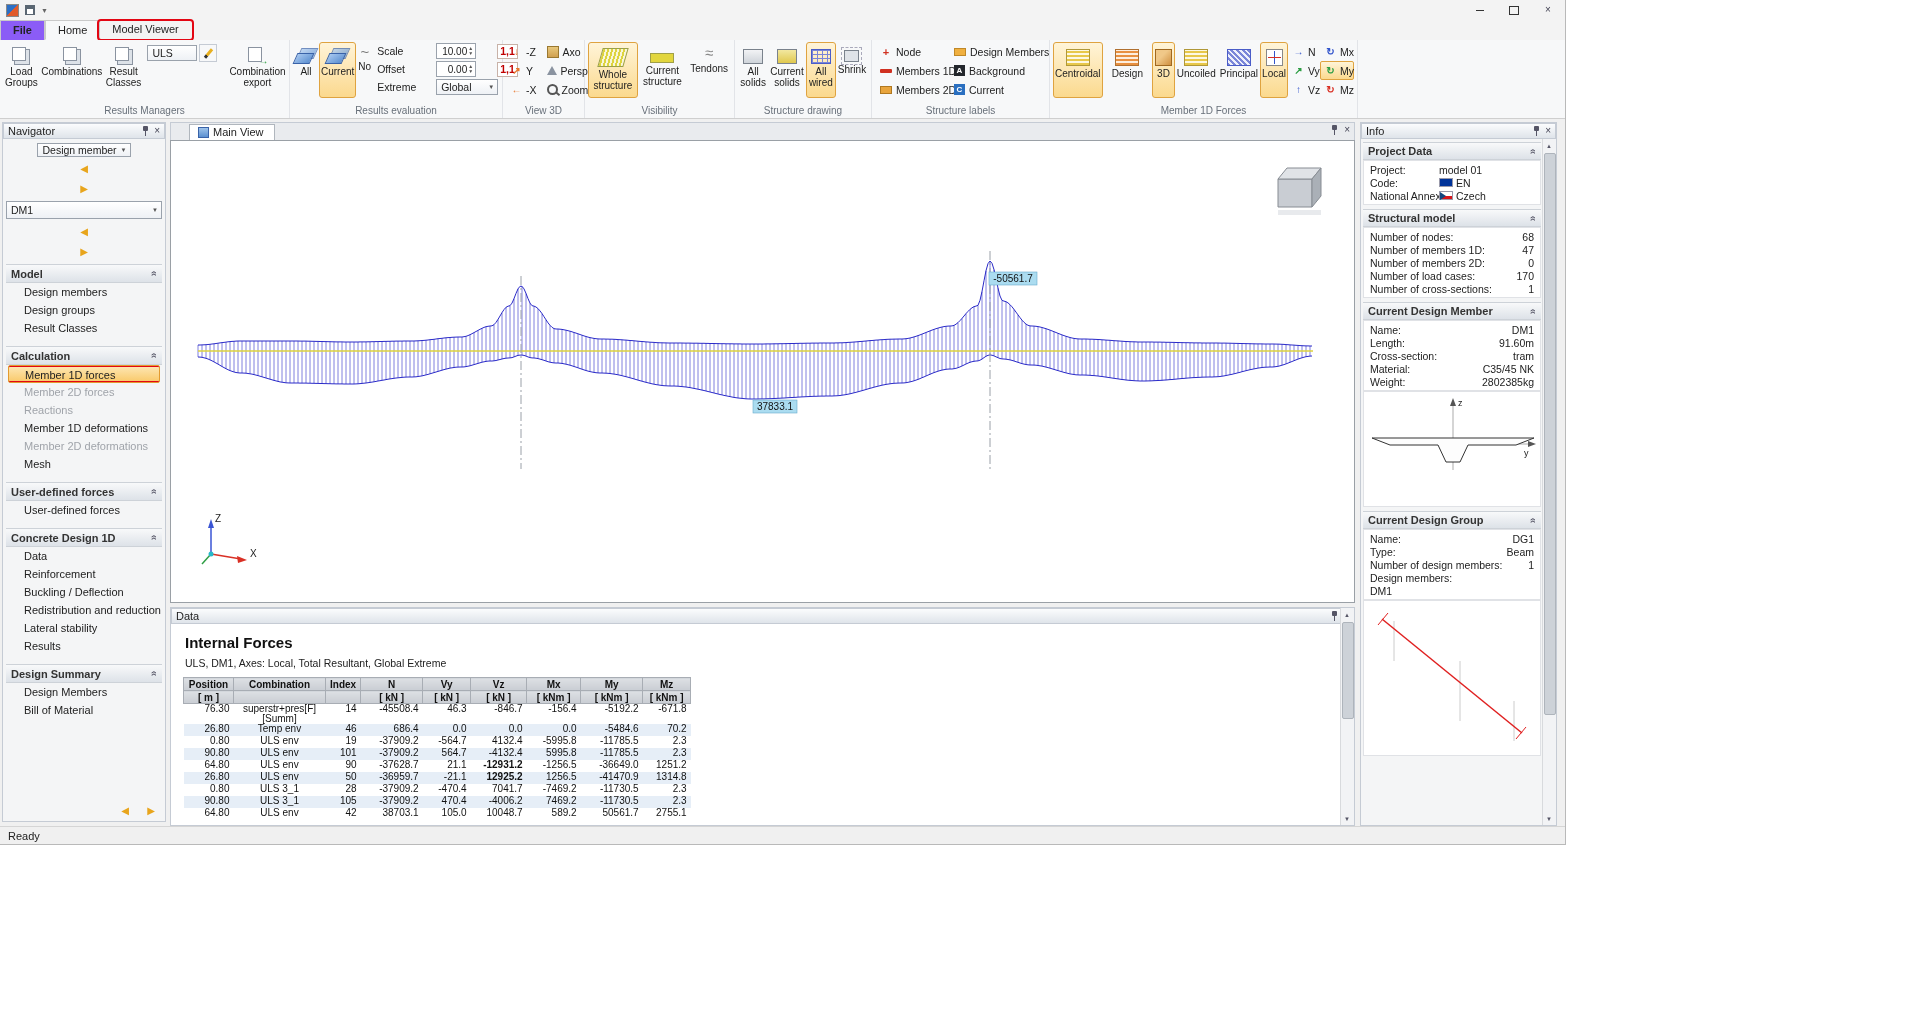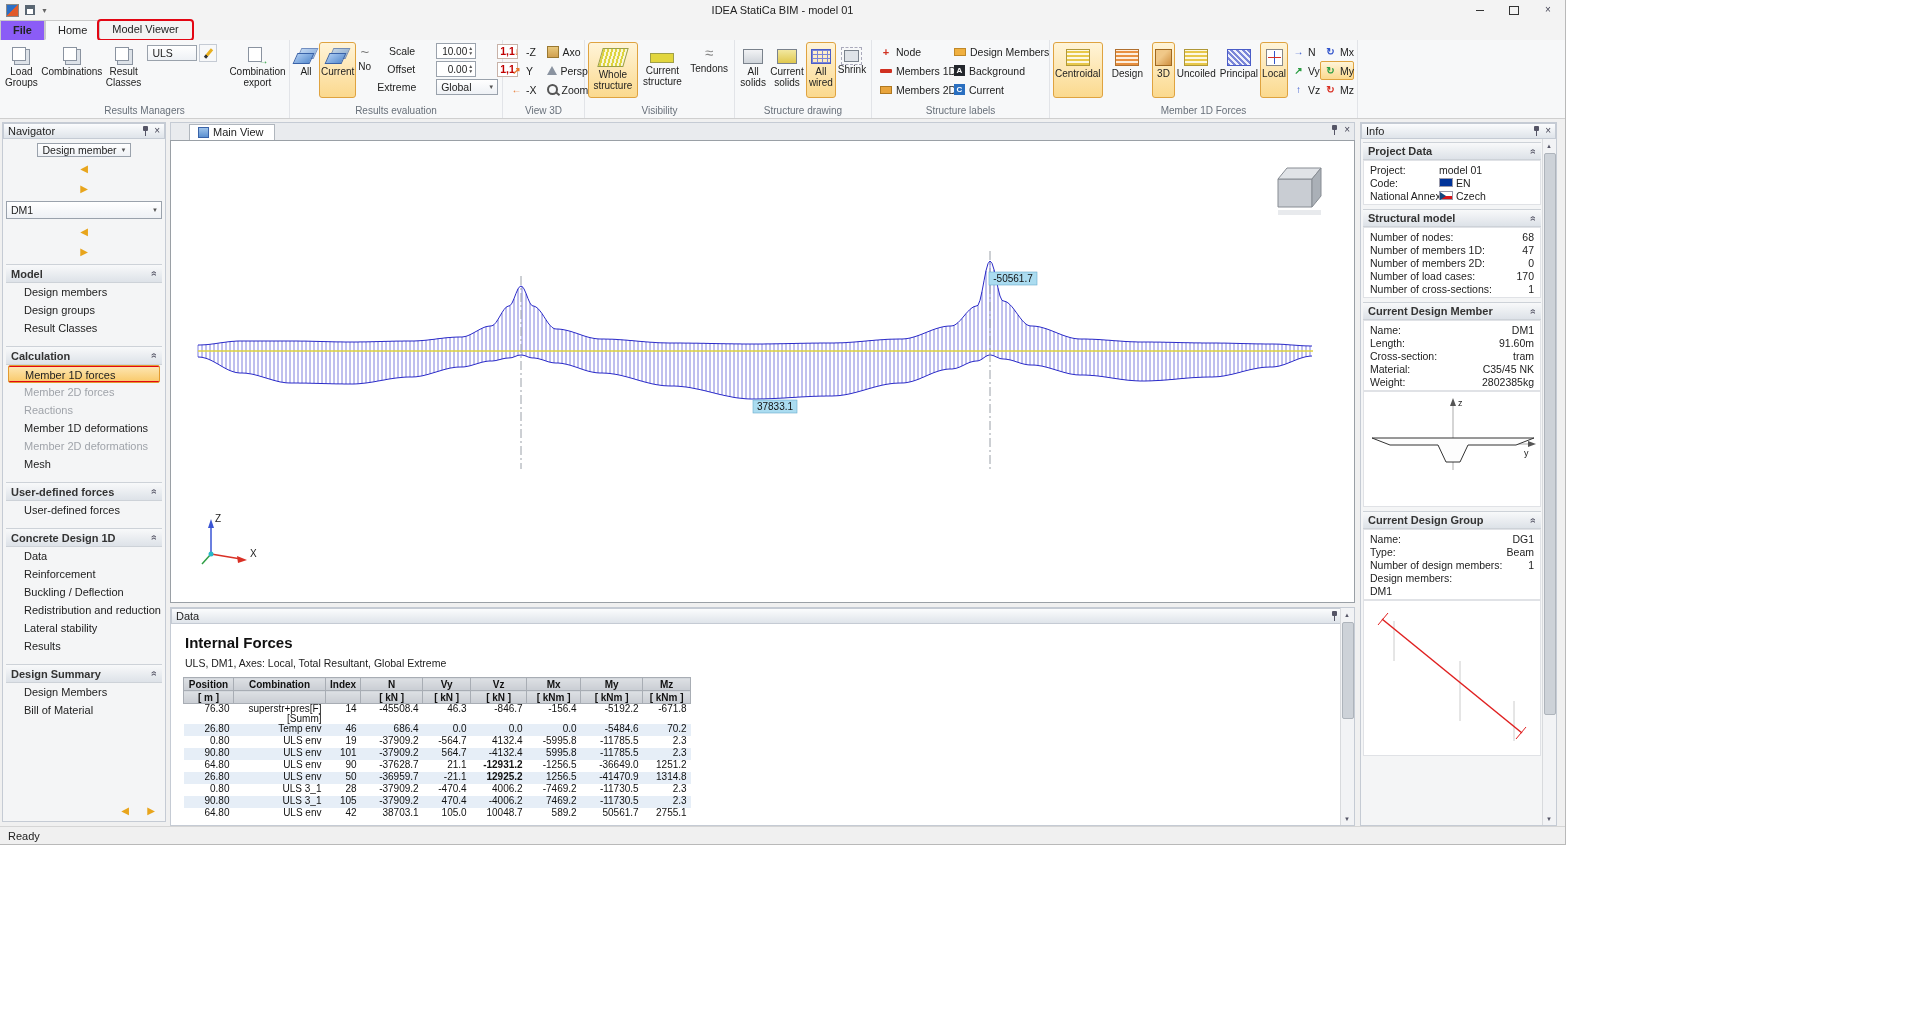--- a/index.html
+++ b/index.html
@@ -27,21 +27,21 @@
   .rgroup{height:100%;border-right:1px solid #e2e4e8;display:flex;flex-direction:column;box-sizing:border-box;}
   .rg-content{flex:1;display:flex;align-items:flex-start;padding:2px 3px 0 3px;}
   .rg-label{height:14px;line-height:13px;text-align:center;font-size:10px;color:#68707a;}
   .bigbtn{display:flex;flex-direction:column;align-items:center;border:1px solid transparent;border-radius:3px;font-size:10px;line-height:1.1;text-align:center;color:#222;padding:2px 1px;height:56px;box-sizing:border-box;}
   .bigbtn.sel{background:linear-gradient(#fff4d8,#fbd98e);border-color:#dfa340;}
   .blabel{margin-top:2px;}
   .vsep{width:1px;background:#e2e4e8;height:58px;margin:1px 4px;}
   .smallrow{display:flex;align-items:center;height:17px;font-size:10.5px;gap:4px;padding:0 4px;border:1px solid transparent;border-radius:2px;white-space:nowrap;color:#222;}
   .smallrow.sel{background:linear-gradient(#fff4d8,#fbd98e);border-color:#dfa340;}
   .rcol{display:flex;flex-direction:column;justify-content:flex-start;}
-  .evalrow{display:flex;align-items:center;height:18px;gap:21px;font-size:10.5px;color:#222;text-align:right;}
+  .evalrow{display:flex;align-items:center;height:18px;gap:21px;font-size:10.5px;color:#222;}
   .evlab{width:38px;}
   .spin{width:36px;height:14px;border:1px solid #9aa2ac;background:#fff;font-size:10px;display:flex;align-items:center;justify-content:flex-end;padding-right:2px;position:relative;}
   .spin-ar{display:flex;flex-direction:column;margin-left:1px;}
   .spin-ar span{font-size:5px;line-height:5px;color:#555;}
   .redflag{color:#c00000;font-weight:bold;font-size:10.5px;border:1px solid #c8b2a8;background:#fff;padding:0 2px;line-height:13px;}
   .combo{height:16px;border:1px solid #9aa2ac;background:linear-gradient(#fff,#eef1f5);font-size:10.5px;display:flex;align-items:center;justify-content:space-between;padding:0 3px 0 4px;box-sizing:border-box;color:#222;}
   .dd{font-size:6px;color:#555;margin-left:4px;}
   
   .ic{display:block;}
   .ic-layers{position:relative;width:18px;height:17px;margin:2px auto 0;}
@@ -113,21 +113,21 @@
   .vt-icons{position:absolute;right:4px;top:2px;display:flex;gap:6px;}
   .canvas{height:463px;background:#fff;border:1px solid #9aa0a6;position:relative;box-sizing:border-box;}
   
   .datapanel{margin-top:4px;height:219px;position:relative;background:#fff;border:1px solid #c5cbd4;box-sizing:border-box;}
   .dp-content{position:relative;height:203px;overflow:hidden;padding:6px 20px 0 12px;box-sizing:border-box;}
   .dp-heading{font-size:15px;font-weight:bold;color:#111;margin:4px 0 6px 2px;}
   .dp-sub{font-size:10.5px;color:#222;margin:0 0 8px 2px;}
   table.ift{border-collapse:collapse;table-layout:fixed;font-size:10px;color:#111;}
   table.ift th{background:linear-gradient(#dde0e4,#c9cdd3);border:1px solid #a8adb4;font-weight:bold;padding:0 4px;height:12px;text-align:center;white-space:nowrap;}
   table.ift td{padding:0 4px;height:12px;text-align:right;white-space:pre-line;line-height:10px;vertical-align:top;}
-  table.ift td.cl{text-align:right;}
+  table.ift td.cl{text-align:center;}
   table.ift tr.even td{background:#e6eef7;}
   .vscroll{position:absolute;right:0;top:0;bottom:0;width:13px;background:#f2f3f5;border-left:1px solid #d8dadd;}
   .sb{position:absolute;left:0;width:12px;height:13px;display:flex;align-items:center;justify-content:center;font-size:6px;color:#556;}
   .sb.up{top:0;} .sb.dn{bottom:0;}
   .sthumb{position:absolute;left:1px;width:10px;background:#cdd2d8;border:1px solid #aeb4bb;border-radius:2px;}
   
   .info{position:absolute;left:1360px;top:122px;width:197px;height:704px;background:#f4f5f6;border:1px solid #c5cbd4;box-sizing:border-box;}
   .info-body{position:absolute;top:16px;bottom:0;left:0;right:13px;padding:3px 2px;overflow:hidden;}
   .info-sec-header{height:16px;background:linear-gradient(#f8f9fa,#dde2e8);border-top:1px solid #cdd2d8;border-bottom:1px solid #cdd2d8;font-size:11px;font-weight:bold;color:#333;display:flex;align-items:center;justify-content:space-between;padding:0 5px;margin-top:4px;}
   .info-box{background:#fff;border:1px solid #e0e2e6;padding:2px 3px;}
@@ -148,21 +148,20 @@
 <body>
 
 <div class="app">
 
   <div class="titlebar">
     <div class="qa-icons">
       <span class="app-ic"></span>
       <span class="save-ic"></span>
       <span class="qa-dd">▼</span>
     </div>
-    <div class="tb-title">IDEA StatiCa BIM - model 01</div>
     <div class="win-btns">
       <span class="win-btn">
           <span class="minimize-bar"></span>
         </span>
       <span class="win-btn">
           <span class="maximize-box"></span>
         </span>
       <span class="win-btn">
           <span class="xglyph">×</span>
         </span>
@@ -660,21 +659,21 @@
                 <td>1256.5</td>
                 <td>-41470.9</td>
                 <td>1314.8</td>
               </tr>
               <tr class="odd">
                 <td>0.80</td>
                 <td class="cl">ULS 3_1</td>
                 <td>28</td>
                 <td>-37909.2</td>
                 <td>-470.4</td>
-                <td>4006.2</td>
+                <td>7041.7</td>
                 <td>-7469.2</td>
                 <td>-11730.5</td>
                 <td>2.3</td>
               </tr>
               <tr class="even">
                 <td>90.80</td>
                 <td class="cl">ULS 3_1</td>
                 <td>105</td>
                 <td>-37909.2</td>
                 <td>470.4</td>

